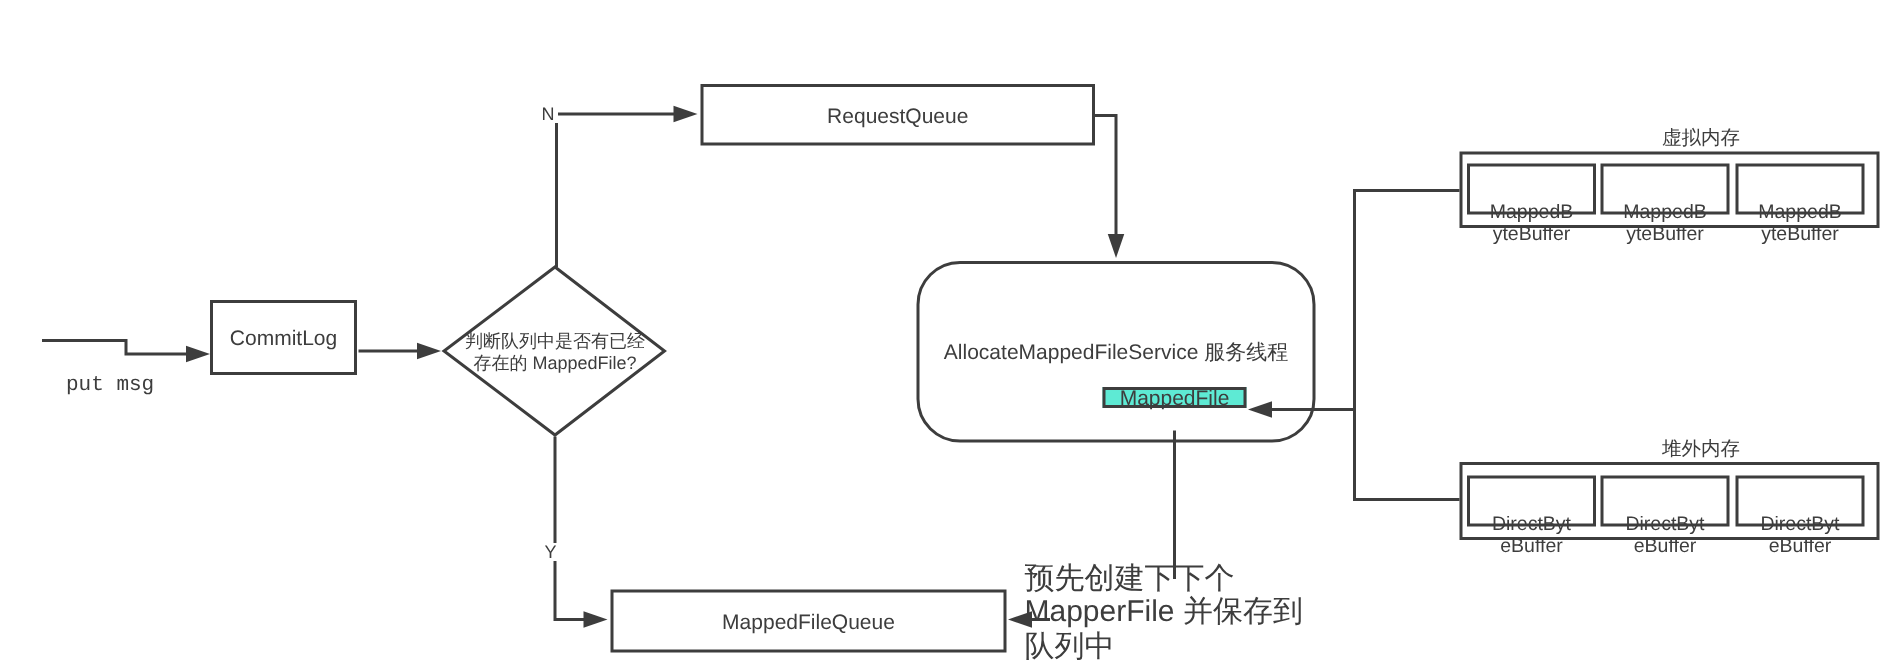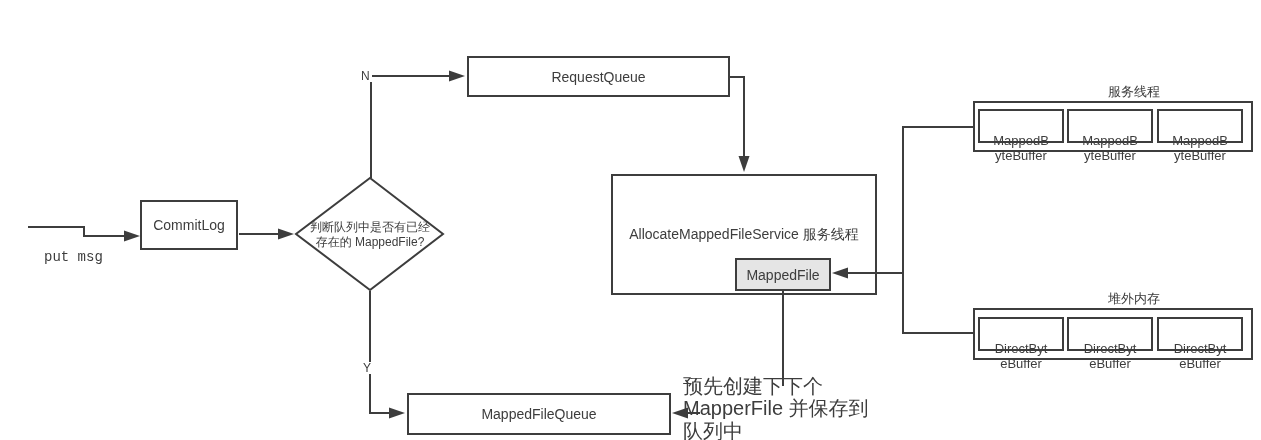--- a/index.html
+++ b/index.html
@@ -94,33 +94,33 @@
     <div>存在的 MappedFile?</div>
   </div>
 
   <div class="branch-label" style="left:359px;top:70px;">N</div>
   <div class="branch-label" style="left:361px;top:362px;">Y</div>
 
   <div class="box" style="left:467px;top:56px;width:263px;height:41px;">
     <span>RequestQueue</span>
   </div>
 
-  <div class="box" style="left:611px;top:174px;width:266px;height:121px;">
+  <div class="box" style="left:611px;top:174px;width:266px;height:121px;border-radius:29px;">
     <span>AllocateMappedFileService 服务线程</span>
   </div>
 
-  <div class="box" style="left:735px;top:258px;width:96px;height:33px;background:#e5e5e5;">
+  <div class="box" style="left:735px;top:258px;width:96px;height:14px;background:#5eead4;">
     <span>MappedFile</span>
   </div>
 
   <div class="box" style="left:407px;top:393px;width:264px;height:42px;">
     <span>MappedFileQueue</span>
   </div>
 
-  <div class="label-center" style="left:1072px;top:83px;width:124px;font-size:13px;">服务线程</div>
+  <div class="label-center" style="left:1072px;top:83px;width:124px;font-size:13px;">虚拟内存</div>
   <div class="container-box" style="left:973px;top:101px;width:280px;height:51px;"></div>
   <div class="buffer-box" style="left:978px;top:109px;width:86px;height:34px;">
     <span>MappedByteBuffer</span>
   </div>
   <div class="buffer-box" style="left:1067px;top:109px;width:86px;height:34px;">
     <span>MappedByteBuffer</span>
   </div>
   <div class="buffer-box" style="left:1157px;top:109px;width:86px;height:34px;">
     <span>MappedByteBuffer</span>
   </div>

